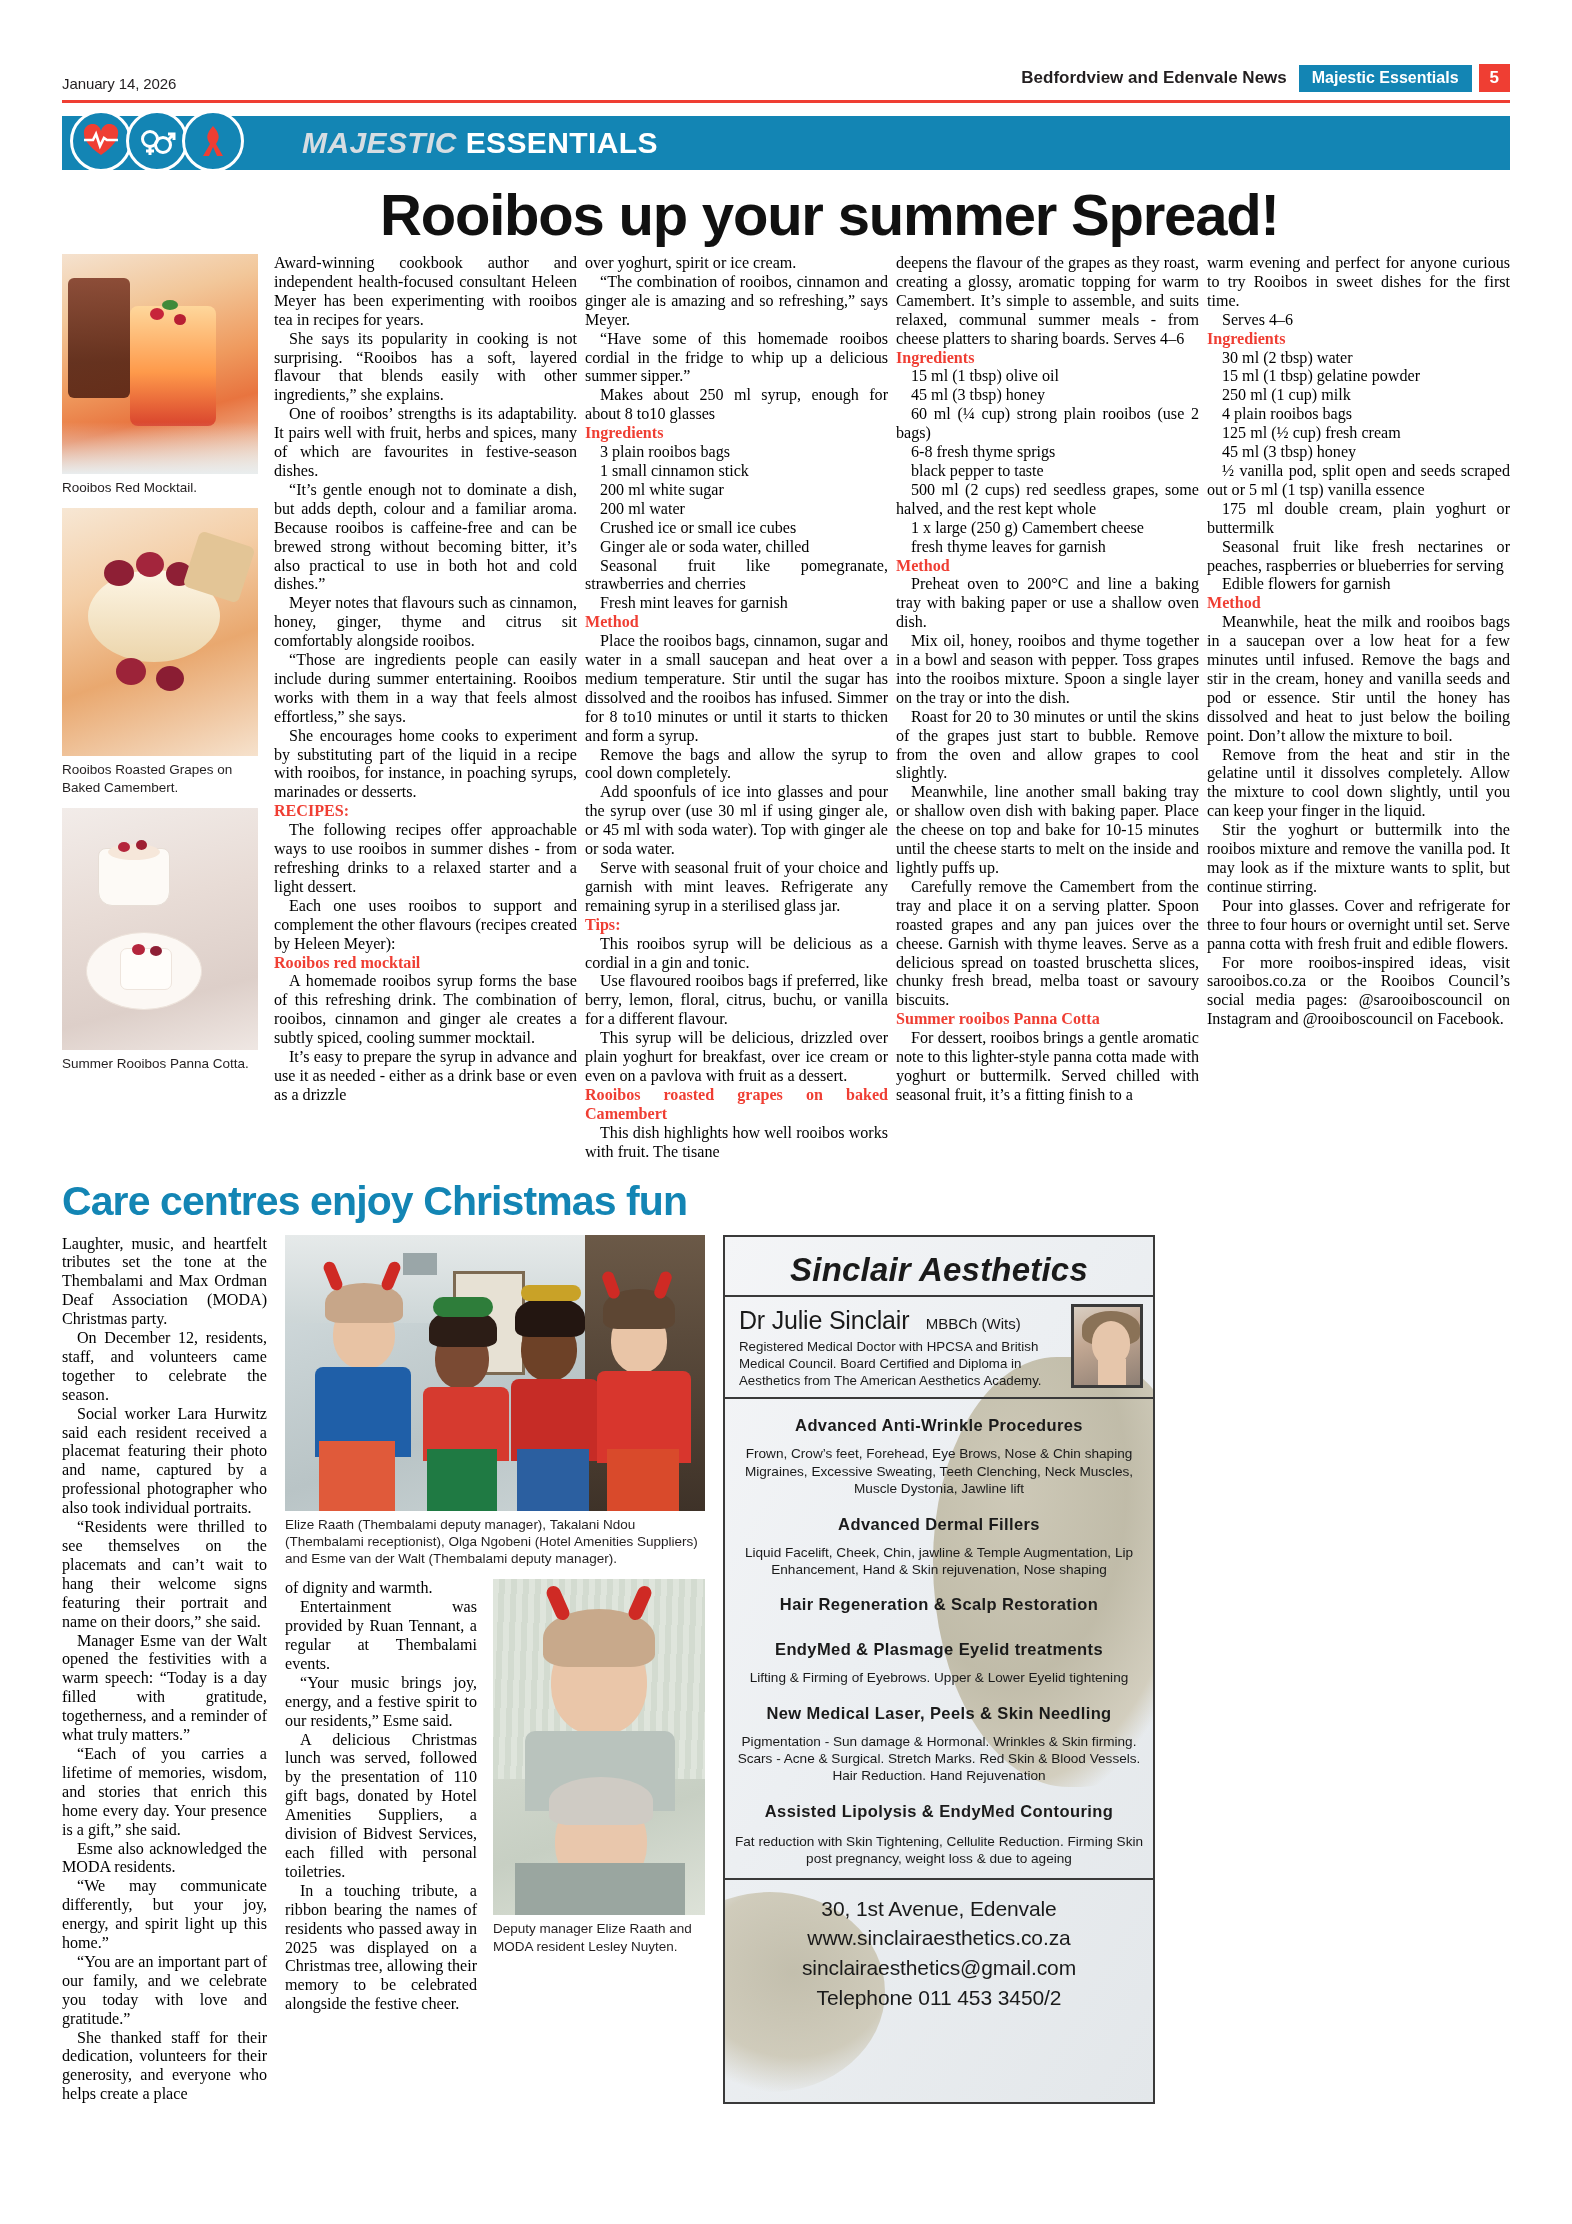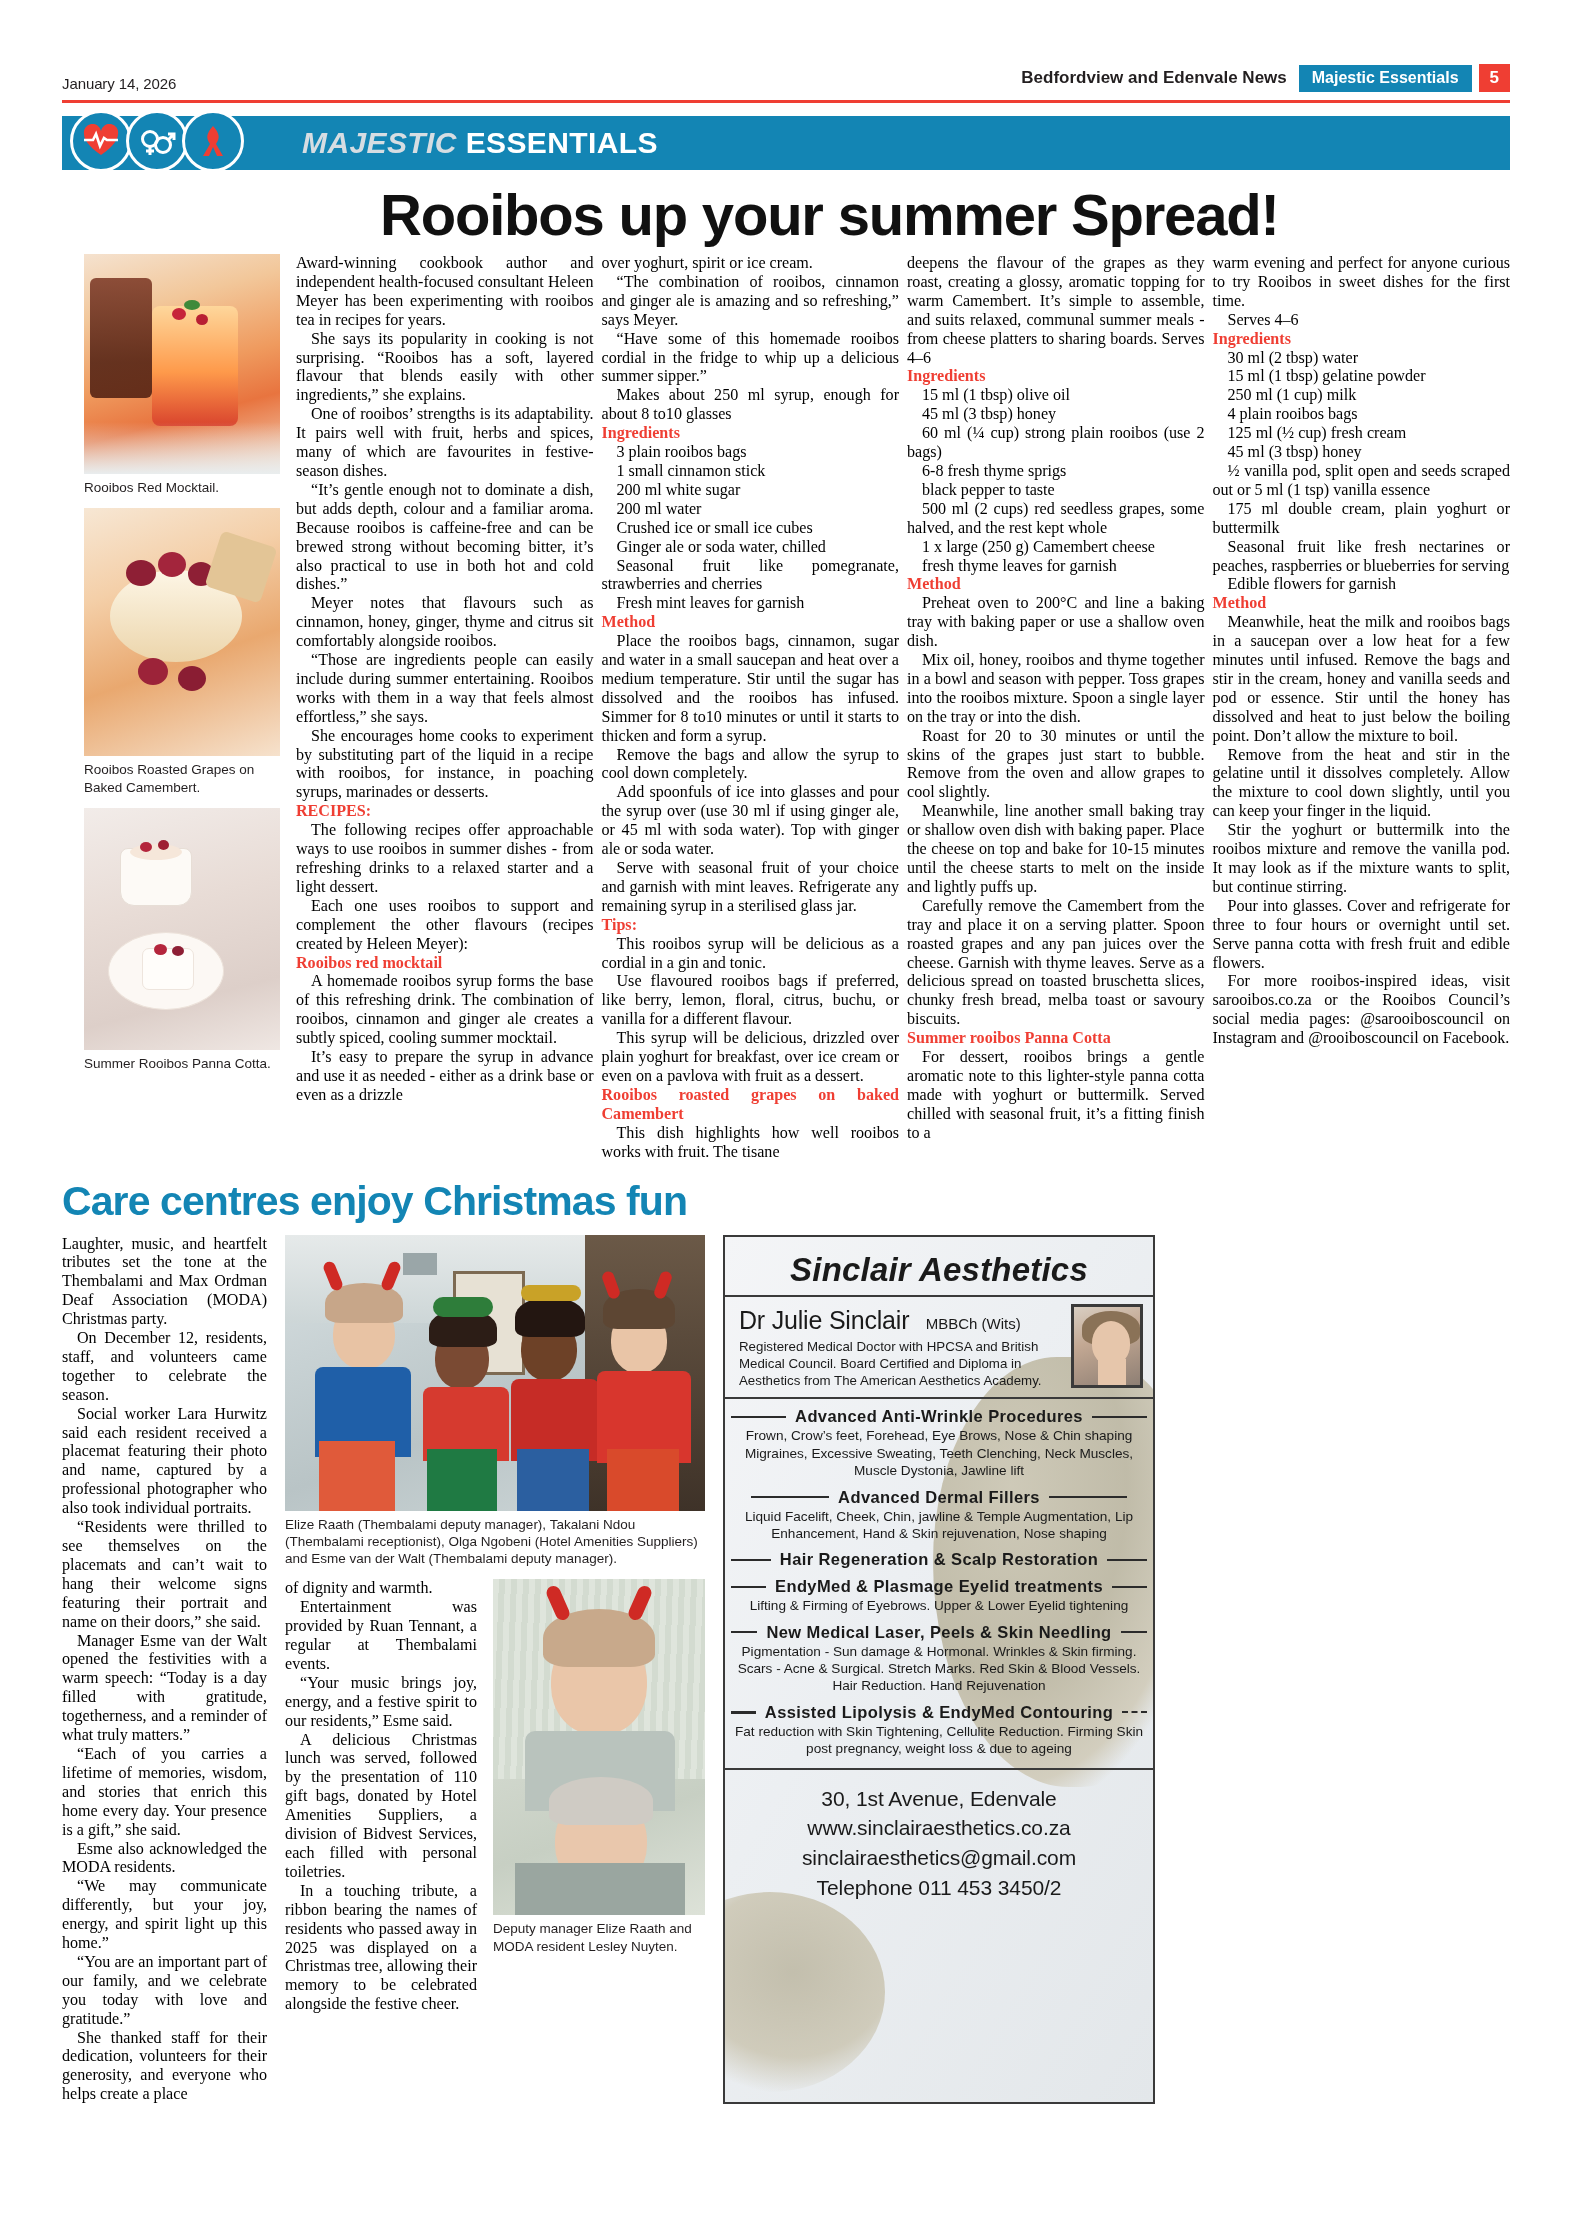--- a/index.html
+++ b/index.html
@@ -65,21 +65,21 @@
 
   
   .col { font-size: 16.1px; line-height: 1.175; text-align: justify; }
   .col p { text-indent: 15px; }
   .col p.noind { text-indent: 0; }
   .col .sub { color: #ef3e33; font-weight: bold; text-indent: 0; }
   .col .ing { text-indent: 15px; }
 
   
   .story-top { display: flex; margin-top: 10px; }
-  .leftrail { width: 196px; flex: 0 0 196px; margin-right: 16px; margin-left: 22px; }
+  .leftrail { width: 196px; flex: 0 0 196px; margin-right: 16px; }
   .cols4 { display: flex; flex: 1; gap: 8px; }
   .cols4 > div { flex: 1; }
 
   
   .head2 {
     font-family: "Liberation Sans", sans-serif; font-weight: bold; font-size: 41px;
     color: #1385b4; letter-spacing: -0.9px; margin: 16px 0 10px 0;
   }
   .story2 { display: flex; gap: 18px; }
   .s2col { width: 205px; flex: 0 0 205px; }
@@ -116,21 +116,21 @@
   .ad-portrait {
     width: 72px; height: 84px; border: 3px solid #3a3a3a; margin-left: 6px; margin-top: -2px;
     background: linear-gradient(160deg,#d9cfc3 0%,#c3a893 40%,#8e7f74 100%);
     position: relative; overflow: hidden; flex: 0 0 72px;
   }
   .ad-portrait .face { position:absolute; left:18px; top:14px; width:38px; height:44px; border-radius:50% 50% 45% 45%; background:#e6c6ab; }
   .ad-portrait .hair { position:absolute; left:8px; top:4px; width:58px; height:34px; border-radius:50% 50% 30% 30%; background:#8a7257; }
   .ad-portrait .neck { position:absolute; left:24px; bottom:0; width:28px; height:26px; background:#e6c6ab; }
   .ad-sec {
     display: flex; align-items: center; justify-content: center; gap: 9px;
-    margin: 8px 6px 1px; font-weight: bold; font-size: 16.5px; letter-spacing: .4px;
+    margin: 8px 6px 1px; font-weight: bold; font-size: 16.5px; letter-spacing: .4px; flex-direction: column;
   }
   .ad-sec .ln { flex: 1; height: 2.5px; background: #2b2b2b; max-width: 78px; }
   .ad-sec .ln.dash { background: none; border-top: 2.5px dashed #2b2b2b; height: 0; }
   .ad-body { text-align: center; font-size: 13.6px; line-height: 1.28; padding: 0 10px; }
   .ad-contact {
     border-top: 2px solid #3a3a3a; margin-top: 10px; padding: 14px 0 13px;
     text-align: center; font-size: 21px; line-height: 1.42; letter-spacing: -.1px;
   }
 </style>
 </head>

